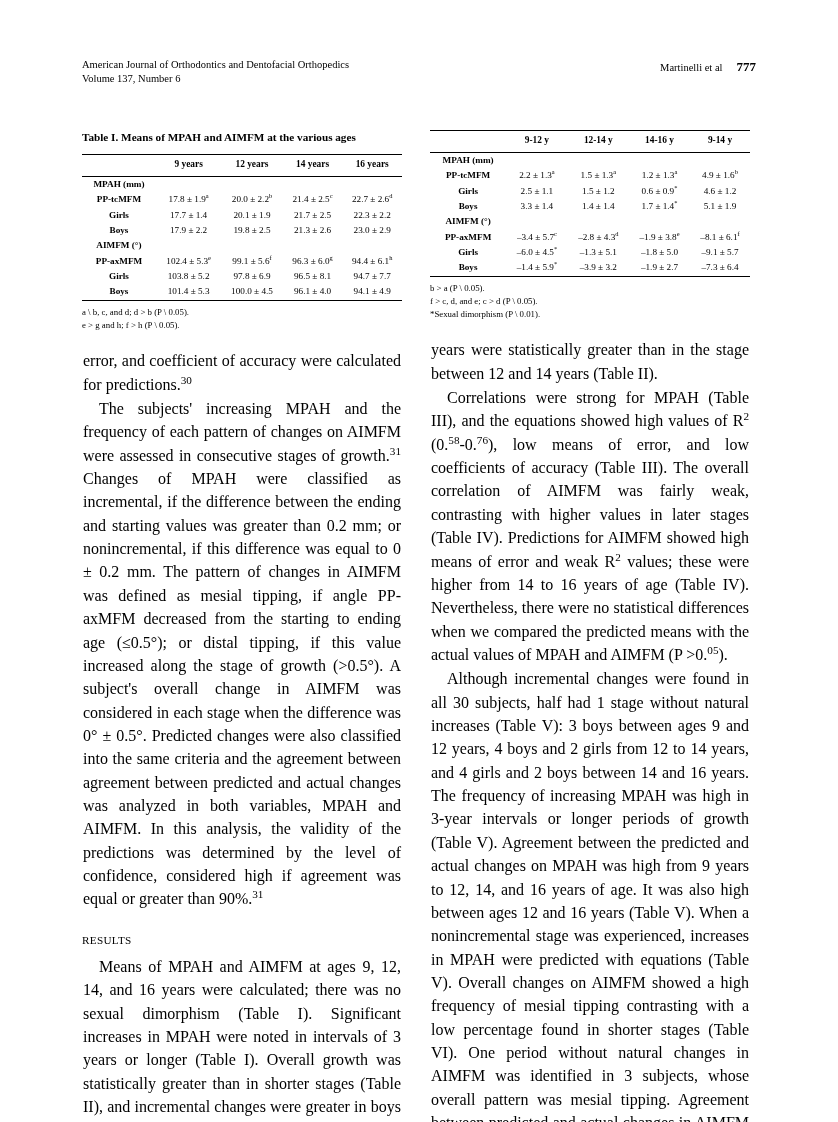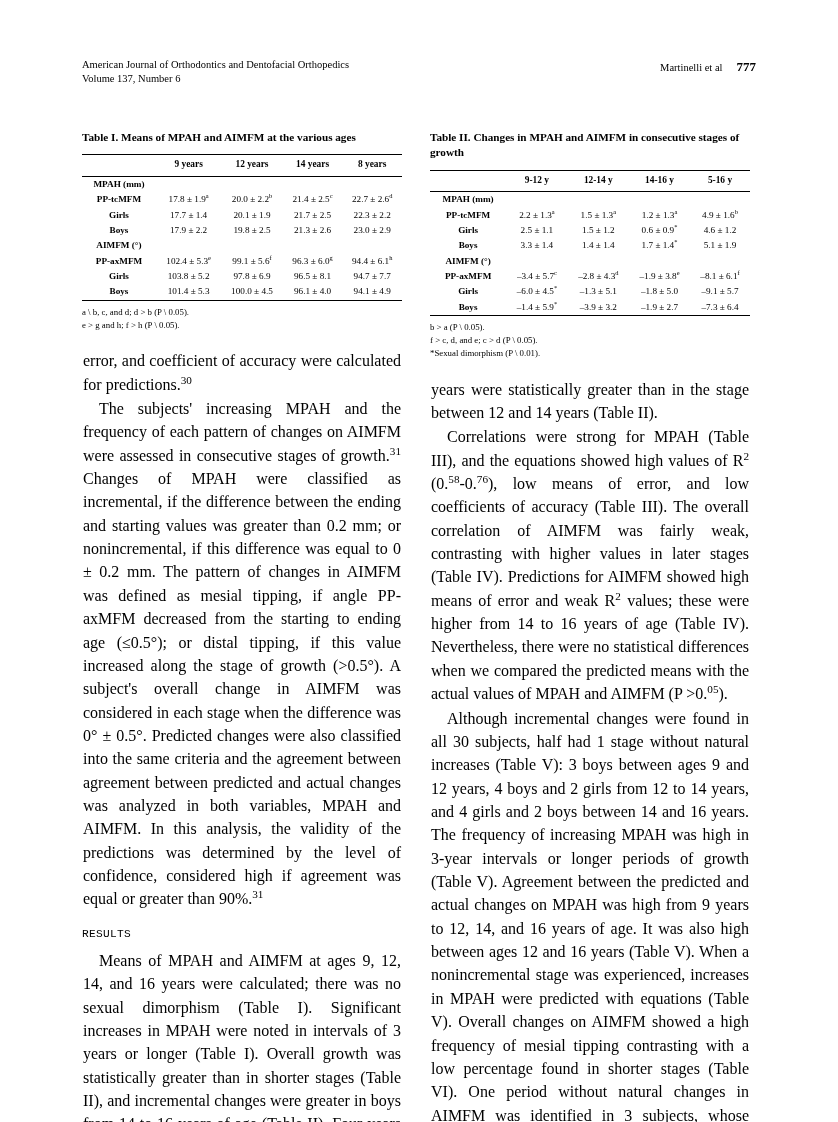--- a/index.html
+++ b/index.html
@@ -131,22 +131,21 @@
   p.body.noindent {
     text-indent: 0;
   }
   p.body + p.body {
     margin-top: 0px;
   }
   .sechead {
     font-size: 11.2px;
     font-weight: normal;
     letter-spacing: 0.3px;
-    margin: 17px 0 9px 0;
-    font-family: Liberation Mono, monospace;
+    margin: 23px 0 9px 0;
   }
   .spacer-top {
     margin-top: 17px;
   }
 </style>
 </head>
 <body>
 
 <div class="page">
 
@@ -169,21 +168,21 @@
           <span class="tnum">Table I.</span>
           <span class="ttitle">Means of MPAH and AIMFM at the various ages</span>
         </div>
         <table class="data">
           <thead>
             <tr class="rule-top rule-thin-bot">
               <th class="rowhead"></th>
               <th>9 years</th>
               <th>12 years</th>
               <th>14 years</th>
-              <th>8 years</th>
+              <th>16 years</th>
             </tr>
           </thead>
           <tbody>
             <tr class="rule-top">
               <td class="grouplabel">MPAH (mm)</td>
               <td></td>
               <td></td>
               <td></td>
               <td></td>
             </tr>
@@ -249,32 +248,28 @@
         <p class="body">The subjects' increasing MPAH and the frequency of each pattern of changes on AIMFM were assessed in consecutive stages of growth.<sup>31</sup> Changes of MPAH were classified as incremental, if the difference between the ending and starting values was greater than 0.2 mm; or nonincremental, if this difference was equal to 0 ± 0.2 mm. The pattern of changes in AIMFM was defined as mesial tipping, if angle PP-axMFM decreased from the starting to ending age (≤0.5°); or distal tipping, if this value increased along the stage of growth (&gt;0.5°). A subject's overall change in AIMFM was considered in each stage when the difference was 0° ± 0.5°. Predicted changes were also classified into the same criteria and the agreement between agreement between predicted and actual changes was analyzed in both variables, MPAH and AIMFM. In this analysis, the validity of the predictions was determined by the level of confidence, considered high if agreement was equal or greater than 90%.<sup>31</sup></p>
         <div class="sechead">RESULTS</div>
         <p class="body">Means of MPAH and AIMFM at ages 9, 12, 14, and 16 years were calculated; there was no sexual dimorphism (Table I). Significant increases in MPAH were noted in intervals of 3 years or longer (Table I). Overall growth was statistically greater than in shorter stages (Table II), and incremental changes were greater in boys from 14 to 16 years of age (Table II). Four years of growth were necessary to identify statistical difference between means of AIMFM in serial ages (Table I). The maxillary first molars had distal crown inclinations at age 9 years with a tendency to upright gradually until age 16 (Table I). Overall changes in AIMFM were greater than in shorter stages, and sexual dimorphism was noted from 9 to 12 years of age (Table II). Natural changes in AIMFM from 9 to 12</p>
       </div>
 
     </div>
 
     <div class="col">
 
       <div class="tbl-block">
-        <div class="tbl-caption">
-          <span class="tnum">Table II.</span>
-          <span class="ttitle">Changes in MPAH and AIMFM in consecutive stages of growth</span>
-        </div>
         <table class="data">
           <thead>
             <tr class="rule-top rule-thin-bot">
               <th class="rowhead"></th>
               <th>9-12 y</th>
               <th>12-14 y</th>
               <th>14-16 y</th>
-              <th>5-16 y</th>
+              <th>9-14 y</th>
             </tr>
           </thead>
           <tbody>
             <tr class="rule-top">
               <td class="grouplabel">MPAH (mm)</td>
               <td></td>
               <td></td>
               <td></td>
               <td></td>
             </tr>

